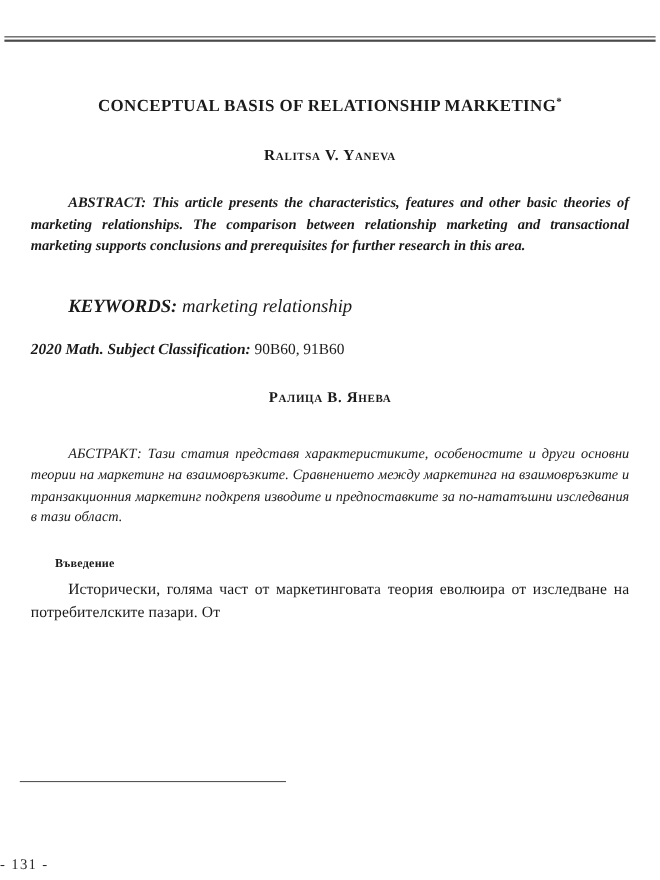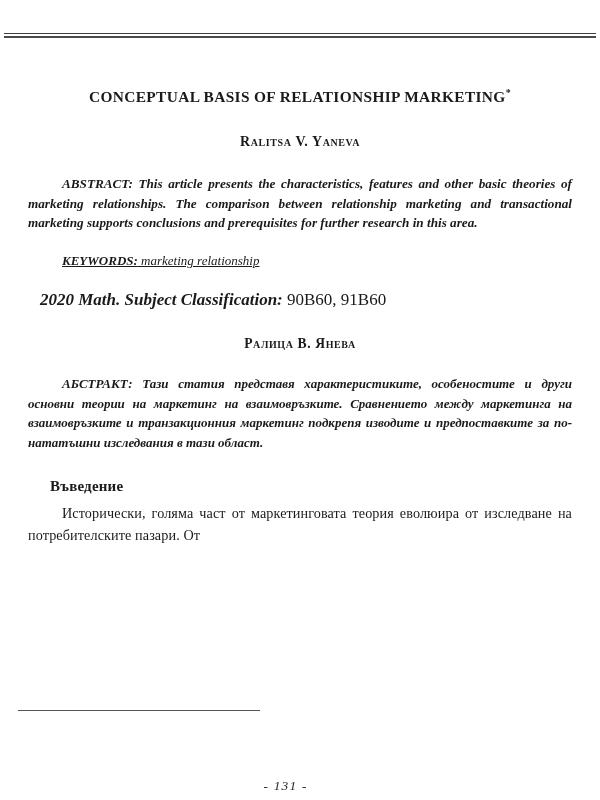--- a/index.html
+++ b/index.html
@@ -92,35 +92,33 @@
     font-style: italic;
     font-weight: bold;
     font-size: 13.2px;
     line-height: 1.5;
     text-indent: 34px;
   }
   .abstract .lead { font-weight: bold; font-style: italic; }
   .abstract .body-txt { font-weight: bold; font-style: italic; }
 
   .keywords {
-    margin-top: 18px;
-    font-size: 13px;
-    font-style: italic;
-    line-height: 1.5;
-    text-indent: 34px;
-    text-decoration: underline;
+    margin-top: 33px;
+    font-size: 17px;
+    font-style: italic;
+    line-height: 1.5;
+    text-indent: 34px;
   }
   .keywords .lead { font-weight: bold; }
   .keywords .val { font-weight: normal; }
 
   .msc {
     margin-top: 16px;
-    font-size: 17px;
-    line-height: 1.5;
-    margin-left: 12px;
+    font-size: 14px;
+    line-height: 1.5;
   }
   .msc .lead { font-weight: bold; font-style: italic; }
   .msc .val { font-style: normal; font-weight: normal; }
 
   .title-bg {
     text-align: center;
     font-weight: bold;
     font-size: 15px;
     line-height: 1.45;
     letter-spacing: 0.3px;
@@ -130,44 +128,44 @@
   .author-bg {
     text-align: center;
     font-weight: bold;
     font-size: 13.6px;
     font-variant: small-caps;
     letter-spacing: 0.6px;
     margin-top: 24px;
   }
 
   .abstract-bg {
-    margin-top: 22px;
+    margin-top: 33px;
     text-align: justify;
     font-style: italic;
-    font-weight: bold;
+    font-weight: normal;
     font-size: 13px;
     line-height: 1.5;
     text-indent: 34px;
   }
 
   .keywords-bg {
     margin-top: 18px;
     font-size: 13px;
     font-style: italic;
     line-height: 1.5;
     text-indent: 34px;
   }
   .keywords-bg .lead { font-weight: bold; }
   .keywords-bg .val { font-weight: normal; }
 
   .section-heading {
     margin-top: 26px;
     margin-left: 22px;
     font-weight: bold;
-    font-size: 15px;
+    font-size: 11px;
     letter-spacing: 0.2px;
   }
 
   .body-par {
     margin-top: 8px;
     text-align: justify;
     font-size: 14.2px;
     line-height: 1.52;
     text-indent: 34px;
     letter-spacing: 0.1px;
@@ -194,25 +192,23 @@
   .footnote .fn-mark {
     font-size: 9.5px;
     vertical-align: super;
   }
 
   .page-number {
     position: absolute;
     left: 0;
     top: 778px;
     width: 571px;
-    text-align: center;
     font-size: 13.4px;
     letter-spacing: 1.2px;
     color: #2a2a2a;
-    font-style: italic;
   }
 </style>
 </head>
 <body>
 
 <div class="page">
 
 
   <div class="double-rule">
     <div class="r1"></div>

